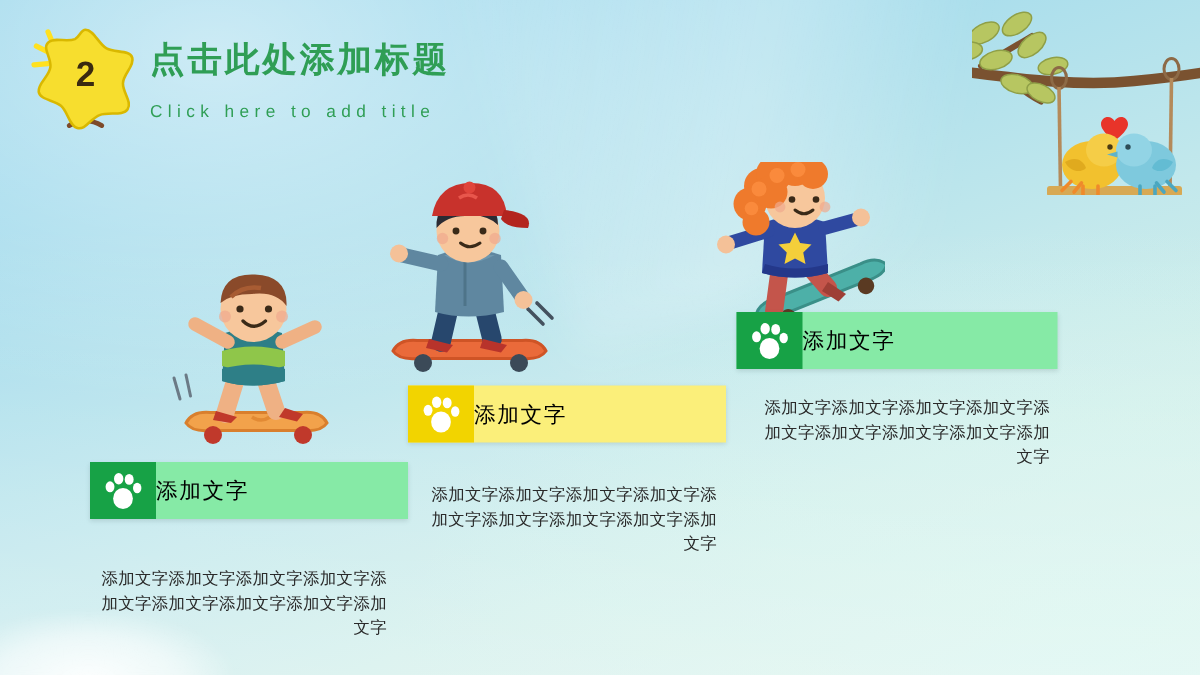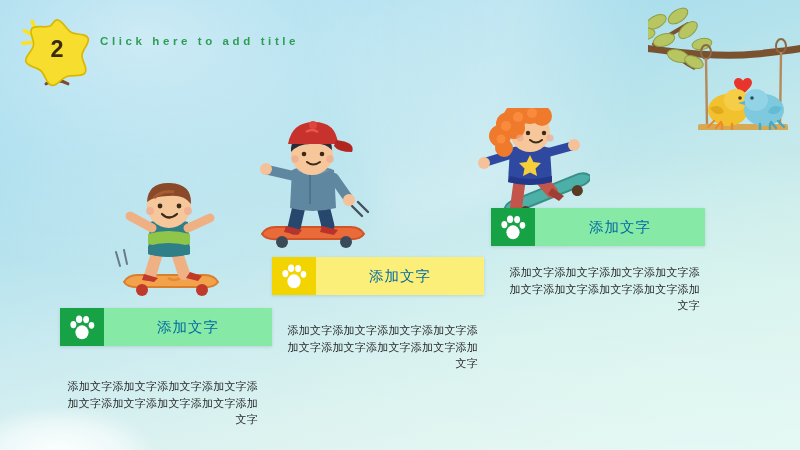--- a/index.html
+++ b/index.html
@@ -33,31 +33,31 @@
 
   
   .header{position:absolute;left:0;top:0;width:800px;height:110px;}
   .star-badge{position:absolute;left:18px;top:12px;width:78px;height:78px;}
   .title-block{position:absolute;left:100px;top:28px;}
   .title-cn{
     font-size:23px;font-weight:700;color:#2f9e55;letter-spacing:2px;line-height:1;
     white-space:nowrap;
   }
   .title-en{
-    margin-top:7px;font-size:11.5px;font-weight:700;color:#2f9e55;letter-spacing:3.6px;
+    margin-top:18px;font-size:11.5px;font-weight:400;color:#2f9e55;letter-spacing:3.6px;
     white-space:nowrap;
   }
 
   
   .card{position:absolute;display:flex;align-items:center;box-shadow:0 1px 3px rgba(60,90,90,.18);}
   .card .ico{
     width:44px;height:100%;display:flex;align-items:center;justify-content:center;flex:0 0 44px;
   }
   .card .ttl{
-    flex:1;text-align:center;font-size:14.5px;color:#0369a1;letter-spacing:1px;
+    flex:1;font-size:14.5px;color:#000000;letter-spacing:1px;
   }
   .card-green{background:#86eaa6;}
   .card-green .ico{background:#17a246;}
   .card-yellow{background:#fbef7a;}
   .card-yellow .ico{background:#f2d400;}
 
   .body-text{
     position:absolute;font-size:11px;line-height:1.52;color:#2a2a2a;
     letter-spacing:.2px;text-align:right;
   }
@@ -103,20 +103,21 @@
 
         <path d="M50 10 C57 10 61 22 68 26 C75 30 88 27 90 34 C92 41 82 48 82 56
                  C82 64 90 72 86 78 C82 84 70 80 62 83 C54 86 50 96 43 94
                  C36 92 35 80 29 75 C23 70 11 70 10 63 C9 56 19 50 20 42
                  C21 34 13 26 18 21 C23 16 34 21 41 18 C45 16 46 10 50 10 Z" fill="#f7de2e" stroke="#d9b800" stroke-width="2.2" stroke-linejoin="round"></path>
         <text x="50" y="58" font-family="'Liberation Sans',sans-serif" font-size="30" font-weight="700" fill="#3a2a10" text-anchor="middle">2</text>
       </svg>
     </div>
 
     <div class="title-block">
+      <div class="title-cn">点击此处添加标题</div>
       <div class="title-en">Click here to add title</div>
     </div>
   </div>
 
   <div class="swing">
     <svg viewBox="0 0 152 130" width="152" height="130">
 
       <path d="M-4 48 C28 52 70 58 108 54 C128 52 144 50 156 48" stroke="#7a5230" stroke-width="7" fill="none" stroke-linecap="round"></path>
       <path d="M6 44 C20 36 30 30 40 24" stroke="#7a5230" stroke-width="4" fill="none" stroke-linecap="round"></path>
       <path d="M22 50 C30 58 38 64 46 68" stroke="#7a5230" stroke-width="3.5" fill="none" stroke-linecap="round"></path>

